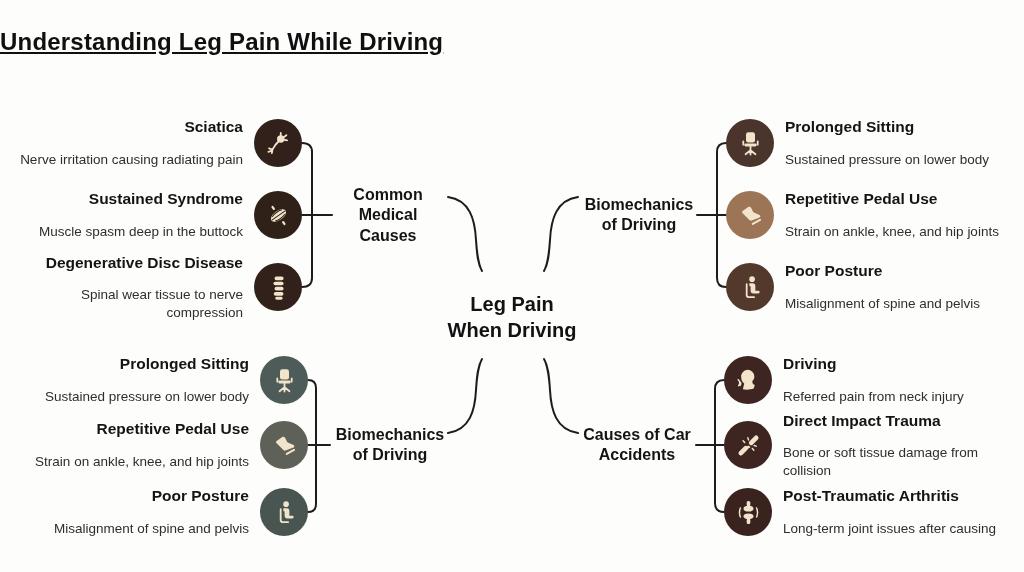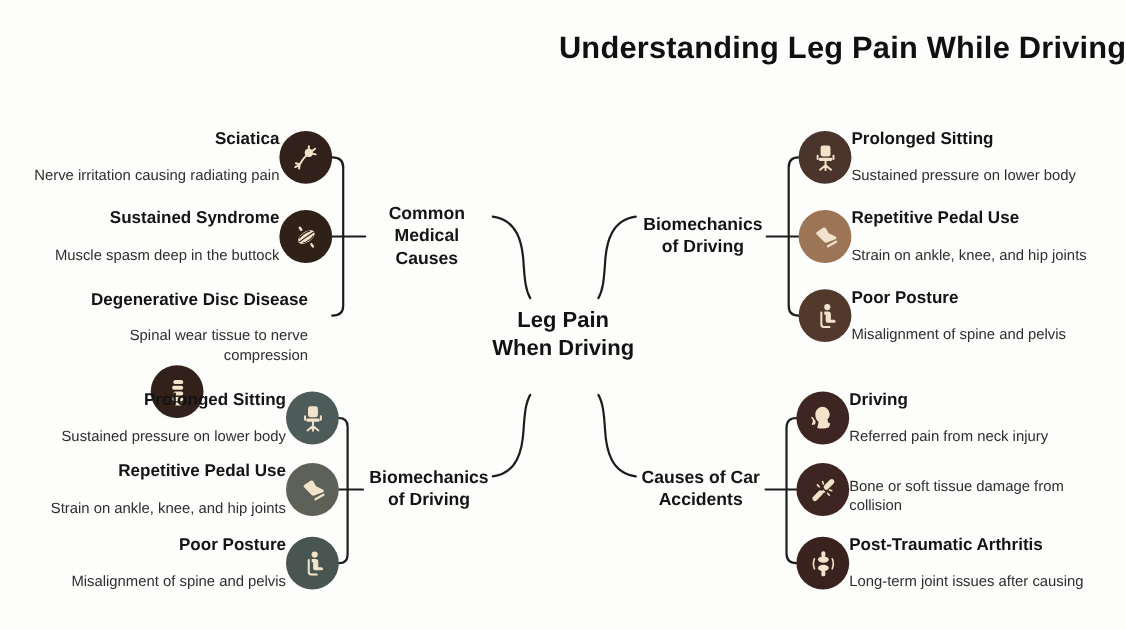--- a/index.html
+++ b/index.html
@@ -3,41 +3,42 @@
 <meta charset="utf-8">
 <style>
   html,body { margin:0; padding:0; }
   .canvas {
     position:relative; width:1024px; height:572px;
     background:#fdfdfc; overflow:hidden;
     font-family:"Liberation Sans", sans-serif; color:#161616;
   }
   .main-title {
     position:absolute; top:28px; left:0; width:100%;
-    text-align:right; font-size:28px; font-weight:700; color:#101010;
+    text-align:left; font-size:24px; font-weight:700; color:#101010;
     letter-spacing:.2px;
+    text-decoration:underline;
   }
   .connectors { position:absolute; left:0; top:0; }
-  .item { position:absolute; display:flex; align-items:center; height:48px; }
+  .item { position:absolute; display:flex; align-items:center; gap:11px; height:48px; }
   .item .text { display:flex; flex-direction:column; gap:2px; }
   .left-item .text { align-items:flex-end; text-align:right; max-width:238px; }
   .right-item .text { align-items:flex-start; text-align:left; max-width:224px; }
   .item-title { font-size:15.5px; font-weight:700; color:#141414; line-height:1.25; white-space:nowrap; }
   .item-desc { font-size:13.5px; color:#2e2e2e; line-height:1.32;margin-top:12px; }
   .icon-circle {
     width:48px; height:48px; border-radius:50%; flex:0 0 48px;
     display:flex; align-items:center; justify-content:center;
   }
   .icon-circle svg { width:27px; height:27px; display:block; }
   .branch-label {
     position:absolute; text-align:center; font-weight:700; font-size:16px;
     color:#141414; line-height:1.28;
   }
   .center-label {
-    position:absolute; left:412px; top:278px; width:200px; text-align:center;
+    position:absolute; left:412px; top:291px; width:200px; text-align:center;
     font-weight:700; font-size:20px; color:#121212; line-height:1.3;
   }
 </style>
 </head>
 <body>
 
 <div class="canvas">
 
   <div class="main-title">Understanding Leg Pain While Driving</div>
 
@@ -97,21 +98,21 @@
       <svg viewBox="0 0 24 24">
           <g transform="rotate(-35 12 12)">
         <path d="M12 4.8 V2.8 M12 19.2 V21.2" stroke="#f1e4cb" stroke-width="2" stroke-linecap="round"></path>
         <ellipse cx="12" cy="12" rx="7.6" ry="4.2" fill="#f1e4cb"></ellipse>
         <path d="M6.8 9.8 C8.5 8.4 15.5 8.4 17.2 9.8 M4.8 12 H19.2 M6.8 14.2 C8.5 15.6 15.5 15.6 17.2 14.2" stroke="#2f2018" stroke-width="0.9" fill="none"></path>
       </g>
         </svg>
     </div>
   </div>
 
-  <div class="item left-item" style="top:263px; right:744px;flex-direction:column;">
+  <div class="item left-item" style="top:263px; right:722px;">
     <div class="text">
       <div class="item-title">Degenerative Disc Disease</div>
       <div class="item-desc">Spinal wear tissue to nerve compression</div>
     </div>
     <div class="icon-circle" style="background-color: rgb(49, 33, 26);">
       <svg viewBox="0 0 24 24" fill="#f1e4cb">
         <rect x="8.5" y="2.2" width="8" height="3.3" rx="1.6"></rect>
         <rect x="7.5" y="6.8" width="9" height="3.3" rx="1.6"></rect>
         <rect x="8.5" y="11.4" width="8" height="3.3" rx="1.6"></rect>
         <rect x="7.8" y="16" width="8.6" height="3.3" rx="1.6"></rect>
@@ -224,20 +225,21 @@
       <svg viewBox="0 0 24 24">
         <g stroke="#f1e4cb" stroke-linecap="round" fill="none">
           <path d="M5.2 18.8 L9.6 14.4" stroke-width="4.2"></path>
           <path d="M14.4 9.6 L18.8 5.2" stroke-width="4.2"></path>
           <path d="M10.6 13.4 l1.8 -.9 -1.3 1.8 1.9 -.9" stroke-width="1.2"></path>
           <path d="M8.6 9.4 L7.2 7.8 M15.4 14.6 L16.8 16.2 M12 7 L11.4 5.2 M17 12 L18.8 12.6" stroke-width="1.3"></path>
         </g>
       </svg>
     </div>
     <div class="text">
+      <div class="item-title">Direct Impact Trauma</div>
       <div class="item-desc">Bone or soft tissue damage from collision</div>
     </div>
   </div>
 
   <div class="item right-item" style="top:488px; left:724px;">
     <div class="icon-circle" style="background-color: rgb(58, 35, 31);">
       <svg viewBox="0 0 24 24">
         <g fill="#f1e4cb">
           <rect x="10.4" y="1.8" width="3.2" height="5" rx="1.4"></rect>
           <ellipse cx="12" cy="8.6" rx="4.4" ry="2.5"></ellipse>

